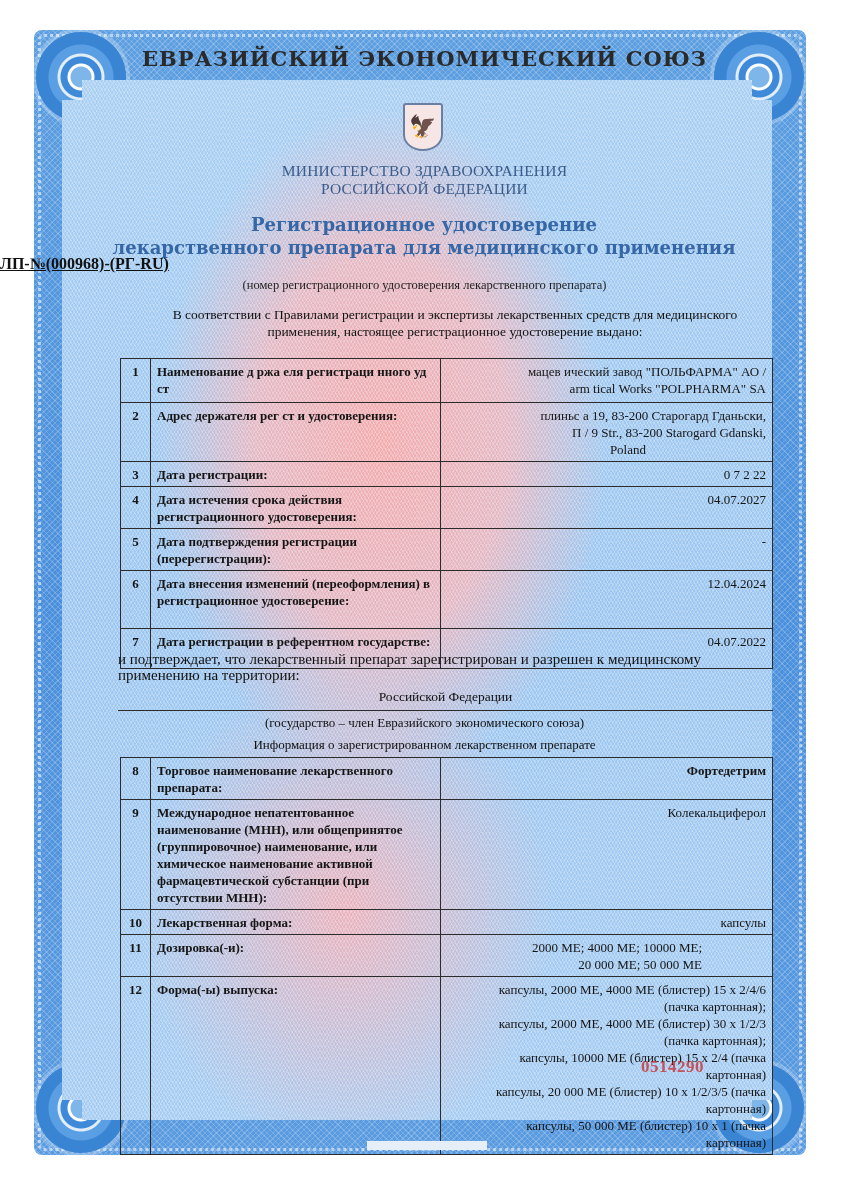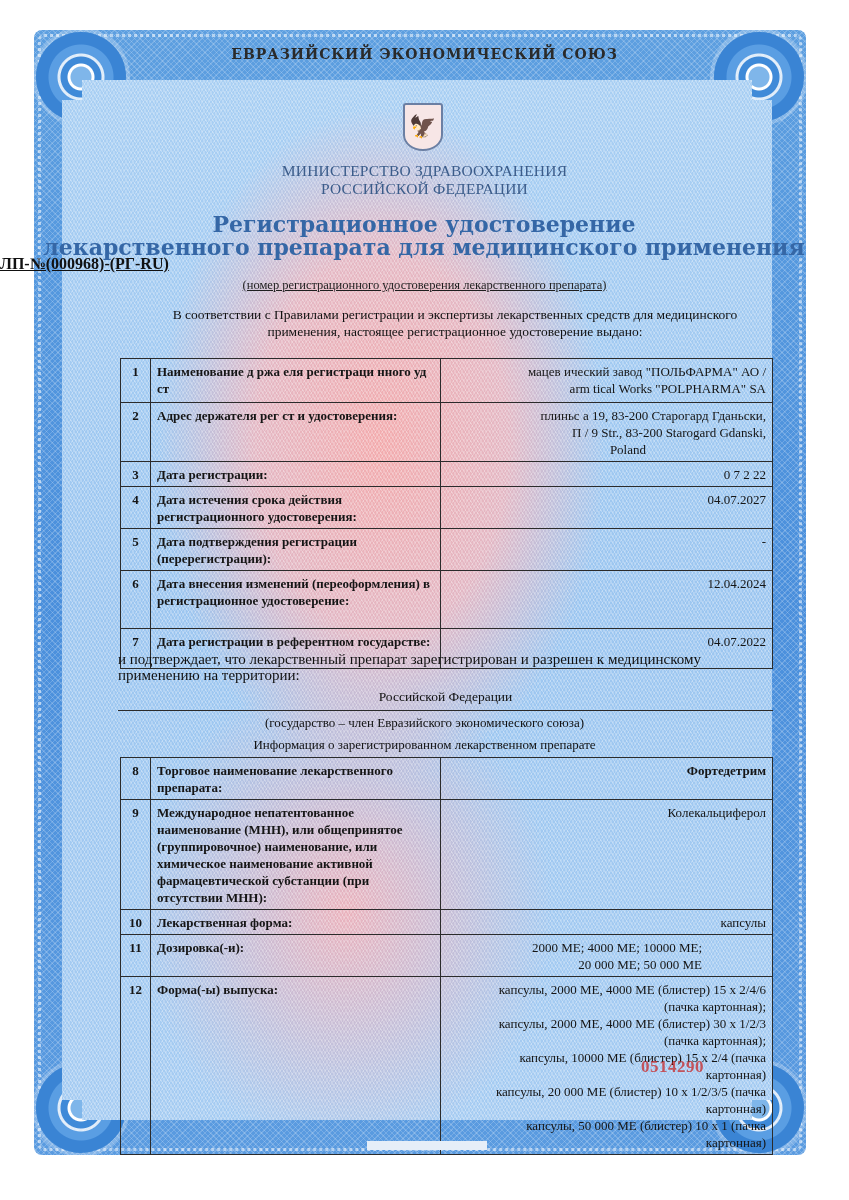--- a/index.html
+++ b/index.html
@@ -37,46 +37,46 @@
       repeating-linear-gradient(60deg, rgba(255,255,255,0.25) 0 1px, transparent 1px 3px),
       repeating-linear-gradient(-60deg, rgba(255,255,255,0.2) 0 1px, transparent 1px 3px),
       radial-gradient(ellipse 280px 420px at 45% 35%, rgba(247,170,170,0.95) 0%, rgba(245,180,185,0.8) 45%, rgba(245,190,200,0) 80%),
       radial-gradient(ellipse 260px 300px at 40% 80%, rgba(247,175,180,0.85) 0%, rgba(245,185,195,0) 80%),
       linear-gradient(180deg, #a9cff3 0%, #9cc6f0 50%, #a6ccf2 100%);
     clip-path: polygon(0 20px, 20px 20px, 20px 0, calc(100% - 20px) 0, calc(100% - 20px) 20px, 100% 20px, 100% calc(100% - 20px), calc(100% - 20px) calc(100% - 20px), calc(100% - 20px) 100%, 20px 100%, 20px calc(100% - 20px), 0 calc(100% - 20px));
   }
 
   .union-title {
     position: absolute; left: 0; width: 849px; top: 46px; text-align: center;
-    font-family: "DejaVu Serif", serif; font-weight: bold; font-size: 14px; letter-spacing: 1px; color: #2a2a2a;
+    font-family: "DejaVu Serif", serif; font-weight: bold; font-size: 21px; letter-spacing: 1px; color: #2a2a2a;
   }
 
   .emblem {
     position: absolute; left: 403px; top: 103px; width: 40px; height: 48px;
     border: 2px solid #6b7fa3; border-radius: 3px 3px 20px 20px / 3px 3px 16px 16px;
     background: #f7e6e6; display: flex; align-items: center; justify-content: center;
     color: #5b6f97; font-size: 22px;
   }
 
   .ministry {
     position: absolute; left: 0; width: 849px; top: 162px; text-align: center;
     font-size: 15.5px; line-height: 18px; color: #3b5c8a; letter-spacing: 0.2px;
   }
 
   .cert-title {
     position: absolute; left: 0; width: 848px; top: 213px; text-align: center;
-    font-family: "DejaVu Serif", serif; font-weight: bold; font-size: 22px; line-height: 23px; color: #3567a6;
+    font-family: "DejaVu Serif", serif; font-weight: bold; font-size: 18px; line-height: 23px; color: #3567a6;
   }
   .cert-number {
     position: absolute; left: 0; width: 849px; top: 255px; 
     font-weight: bold; font-size: 16px; text-decoration: underline; color: #111;
   }
   .cert-number-caption {
     position: absolute; left: 0; width: 849px; top: 278px; text-align: center;
-    font-size: 12.5px; color: #1f1f1f; text-decoration: underline;
+    font-size: 12.5px; color: #1f1f1f;
   }
   .intro {
     position: absolute; left: 140px; width: 630px; top: 306px; text-align: center;
     font-size: 13.5px; line-height: 17px; color: #111;
   }
 
   table.grid {
     position: absolute; border-collapse: collapse; table-layout: fixed;
     font-size: 13px; line-height: 17px; color: #151515;
   }

